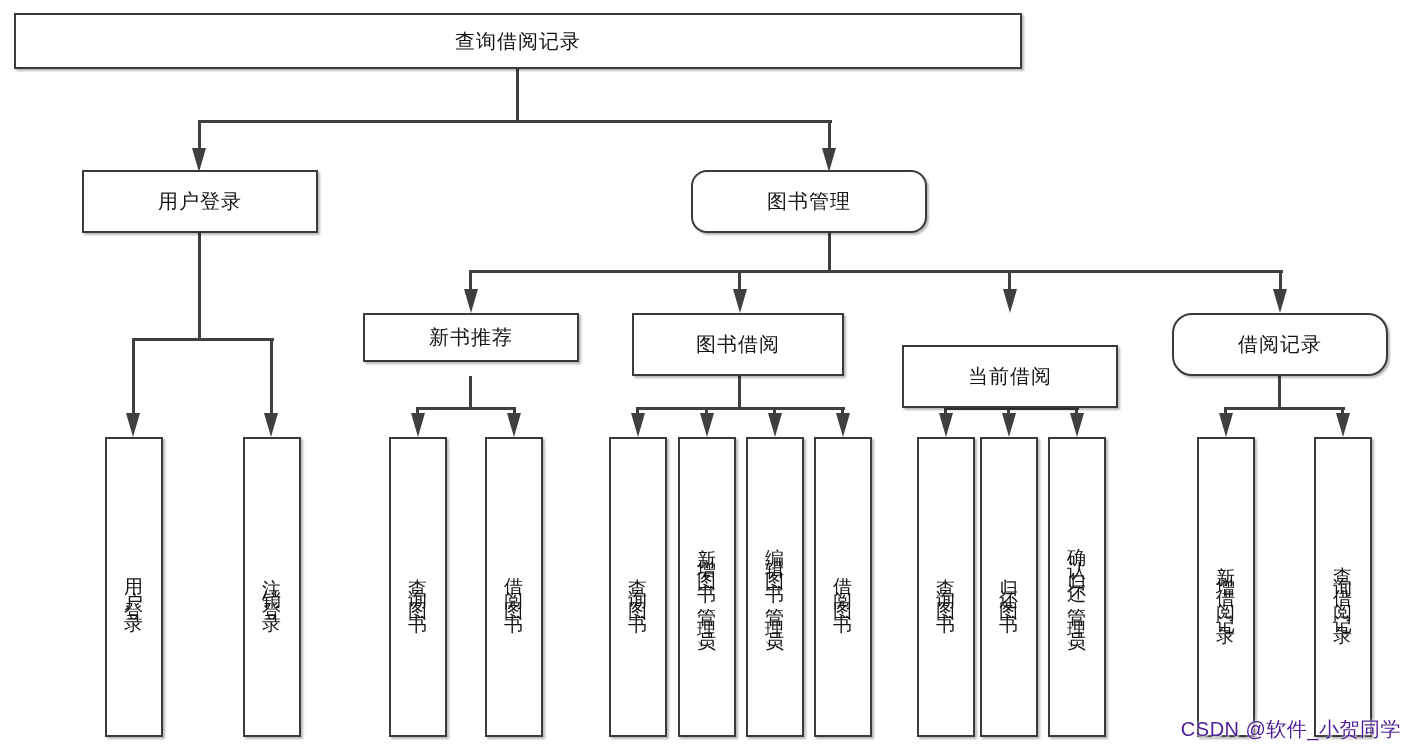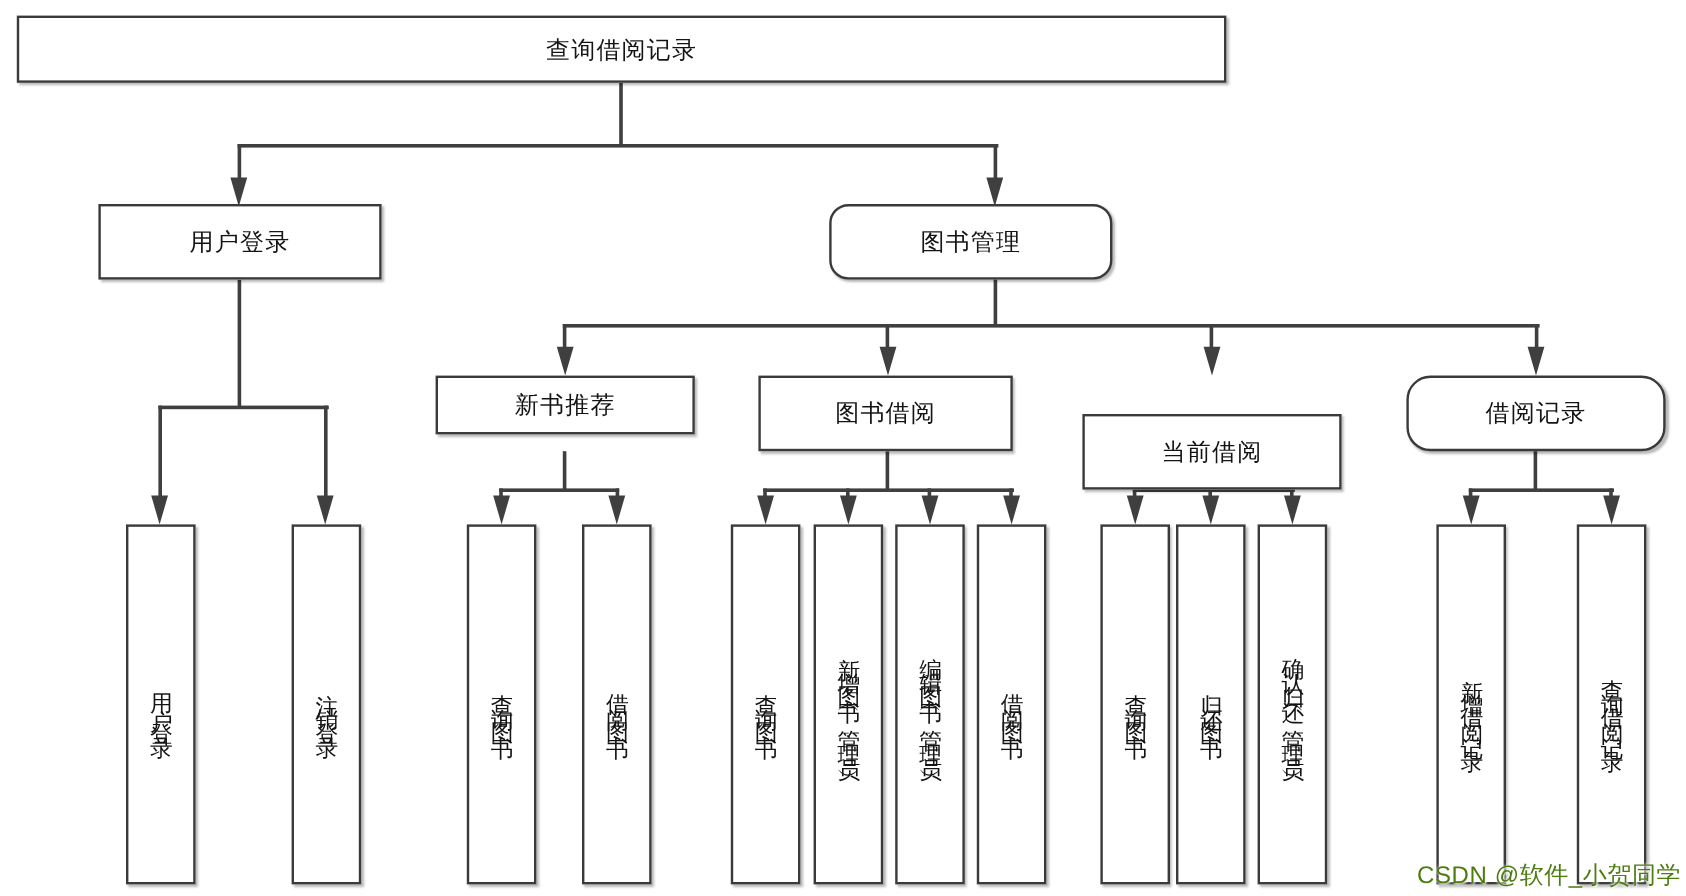--- a/index.html
+++ b/index.html
@@ -21,21 +21,21 @@
     letter-spacing:12px; color:#141414; line-height:1;
   }
   .line { position:absolute; background:#3f3f3f; z-index:1; }
   .arrow {
     position:absolute; width:0; height:0; z-index:1;
     border-left:7px solid transparent; border-right:7px solid transparent;
     border-top:24px solid #3f3f3f;
   }
   #watermark {
     position:absolute; top:716px; right:4px; z-index:5;
-    font-size:20px; color:#4d7c0f; letter-spacing:0.5px;
+    font-size:20px; color:#4c1d95; letter-spacing:0.5px;
     text-shadow:0 0 3px #ffffff, 1px 1px 2px #ffffff;
   }
 </style>
 </head>
 <body>
 
 <div id="stage">
 
   <div class="box" style="left:14px; top:13px; width:1008px; height:56px;">
     <span>查询借阅记录</span>

